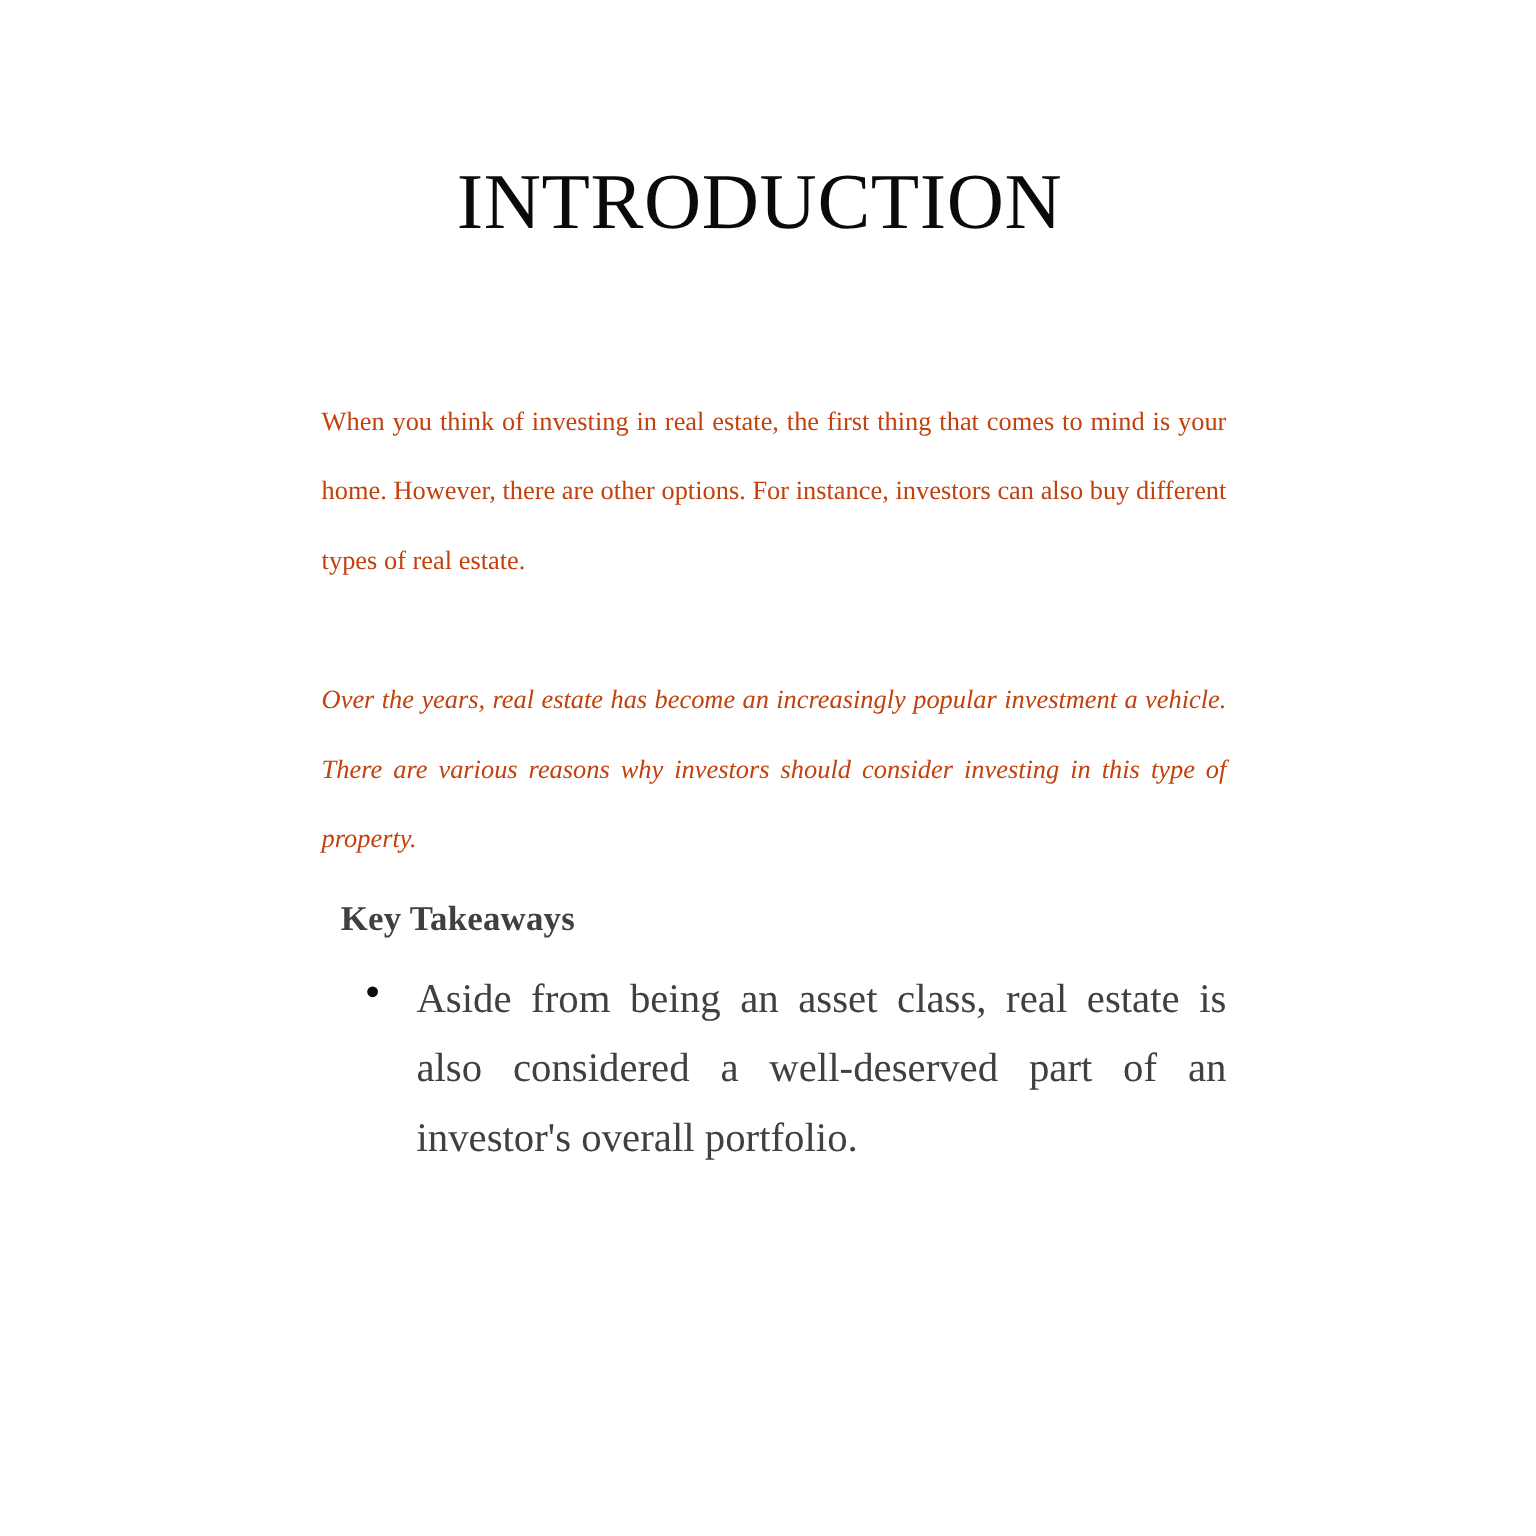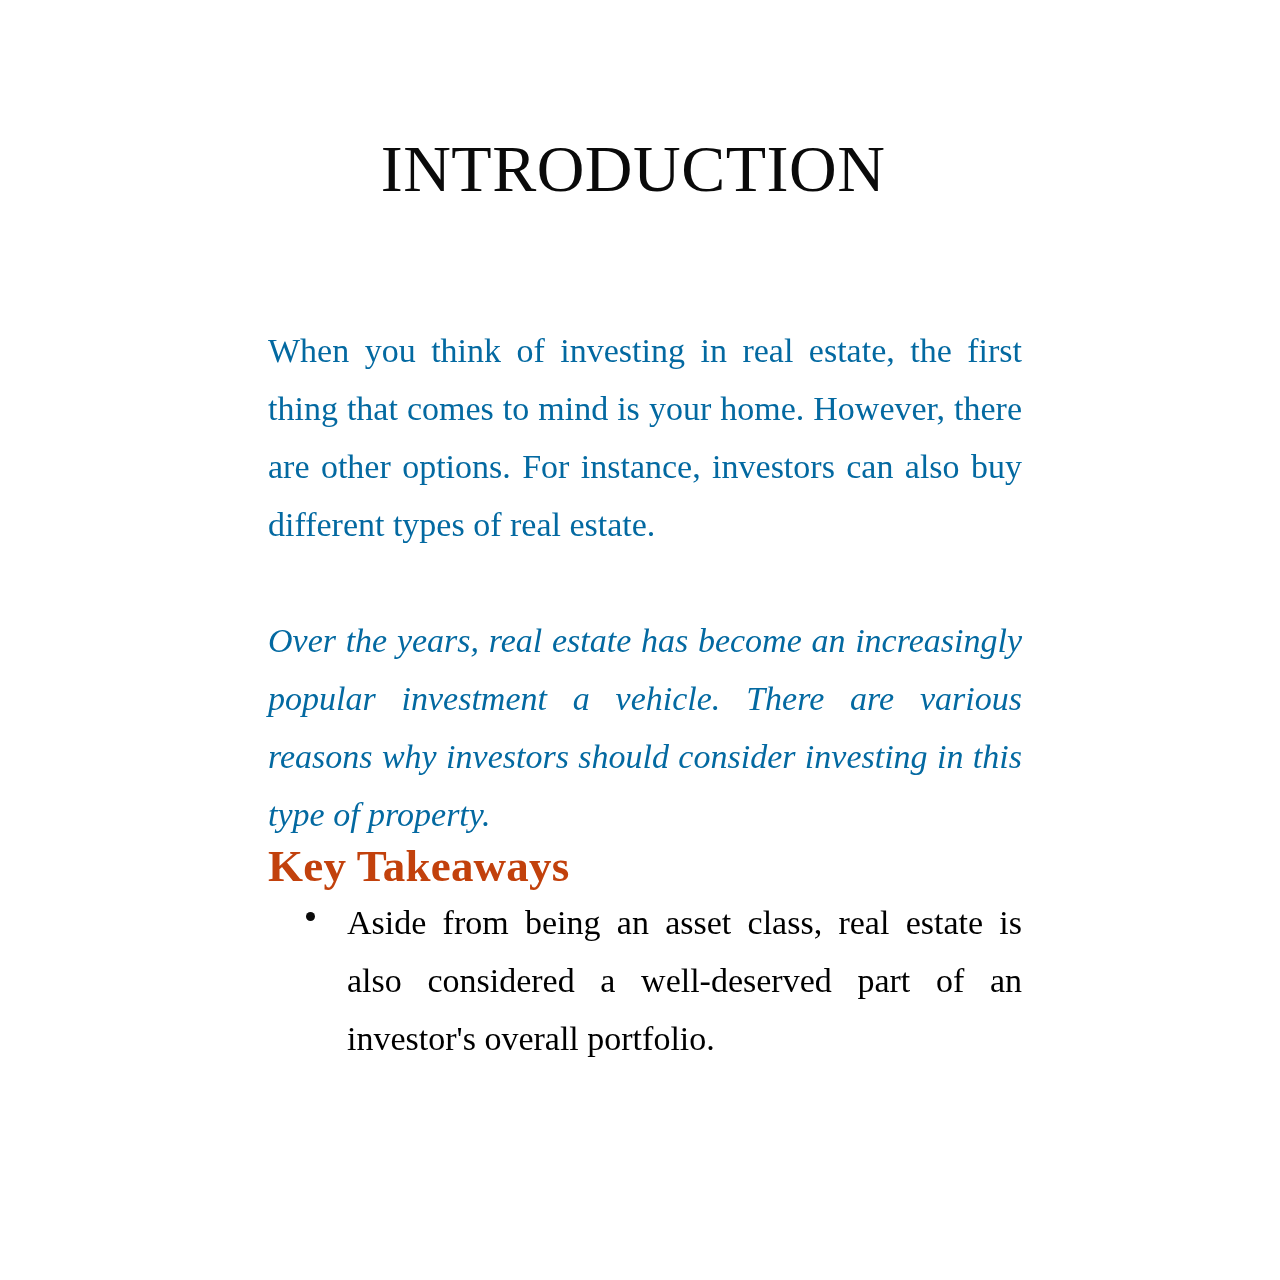--- a/index.html
+++ b/index.html
@@ -42,55 +42,55 @@
 
   
   .content {
     position: absolute;
     left: 268px;
     top: 322px;
     width: 754px;
   }
 
   .para {
-    font-size: 34px;
+    font-size: 22px;
     line-height: 58px;
     text-align: justify;
     text-justify: inter-word;
     margin: 0 0 58px 0;
-    color: #0369a1;
+    color: #c2410c;
     hyphens: none;
   }
   .para:last-of-type { margin-bottom: 0; font-style: italic; }
 
   
 
   .section-heading {
-    font-size: 45px;
+    font-size: 29px;
     line-height: 44px;
     font-weight: bold;
-    margin: 0;
-    color: #c2410c;
+    margin: 16px;
+    color: #404040;
     letter-spacing: 0.2px;
   }
 
   
   .takeaways-list {
     list-style: none;
     margin: 6px 0 0 0;
     padding: 0;
   }
   .takeaway-item {
     position: relative;
     padding-left: 79px;   
     font-size: 34px;
     line-height: 58px;
     text-align: justify;
     text-justify: inter-word;
-    color: #000000;
+    color: #404040;
   }
   .bullet-dot {
     position: absolute;
     left: 38px;           
     top: 18px;
     width: 9px;
     height: 9px;
     border-radius: 50%;
     background: #0b0b0b;
   }

